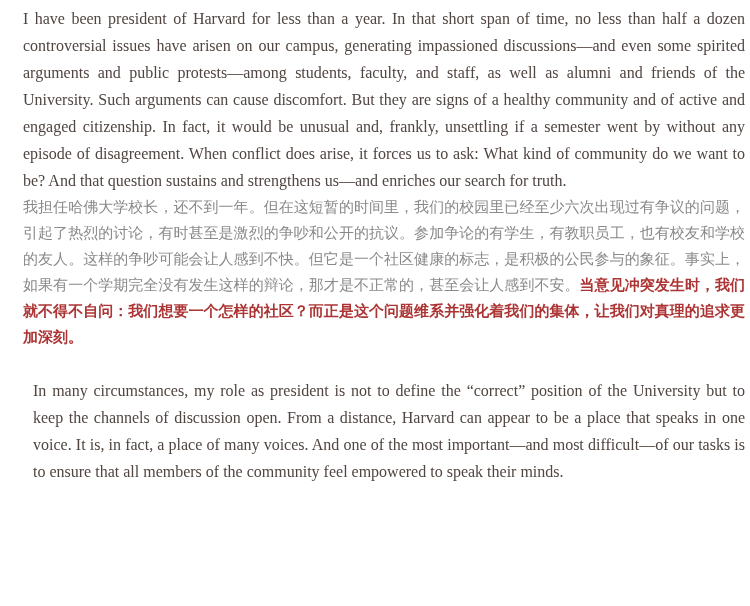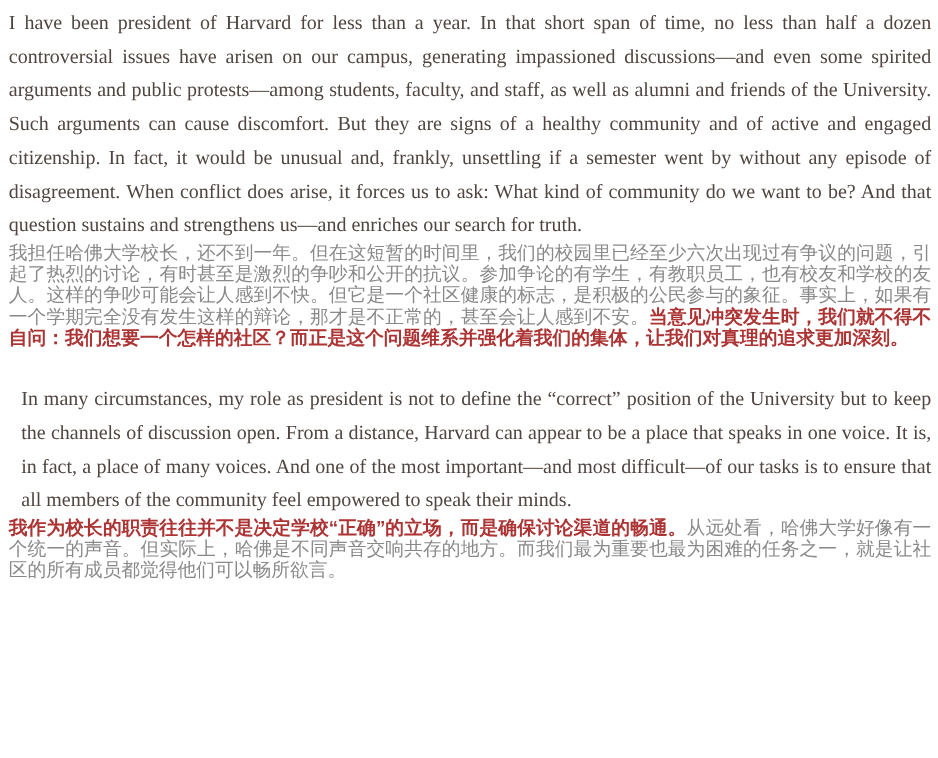--- a/index.html
+++ b/index.html
@@ -4,55 +4,54 @@
 <style>
   html, body {
     margin: 0;
     padding: 0;
     background: var(--background, #ffffff);
   }
   .page {
     width: 750px;
     height: 606px;
     box-sizing: border-box;
-    padding: 5px 5px 0 7px;
+    padding: 5px 5px 0 23px;
     overflow: hidden;
     background: var(--background, #ffffff);
   }
   p {
     margin: 0;
     text-align: justify;
   }
   .en {
     font-family: "Liberation Serif", "DejaVu Serif", serif;
     font-size: 16px;
     line-height: 27px;
     color: var(--english-text-color, #504540);
   }
   .en.second {
     margin-top: 27px;
     margin-left: 10px;
   }
   .zh {
     font-family: "Liberation Sans", "DejaVu Sans", sans-serif;
     font-size: 15px;
-    line-height: 17px;
+    line-height: 26px;
     color: var(--chinese-text-color, #898989);
   }
   .zh .em {
     color: var(--chinese-emphasis-color, #ad3434);
     font-weight: bold;
   }
 </style>
 </head>
 <body>
 
 <div class="page">
 
   <p class="en first">I have been president of Harvard for less than a year. In that short span of time, no less than half a dozen controversial issues have arisen on our campus, generating impassioned discussions—and even some spirited arguments and public protests—among students, faculty, and staff, as well as alumni and friends of the University. Such arguments can cause discomfort. But they are signs of a healthy community and of active and engaged citizenship. In fact, it would be unusual and, frankly, unsettling if a semester went by without any episode of disagreement. When conflict does arise, it forces us to ask: What kind of community do we want to be? And that question sustains and strengthens us—and enriches our search for truth.</p>
 
   <p class="zh"><span>我担任哈佛大学校长，还不到一年。但在这短暂的时间里，我们的校园里已经至少六次出现过有争议的问题，引起了热烈的讨论，有时甚至是激烈的争吵和公开的抗议。参加争论的有学生，有教职员工，也有校友和学校的友人。这样的争吵可能会让人感到不快。但它是一个社区健康的标志，是积极的公民参与的象征。事实上，如果有一个学期完全没有发生这样的辩论，那才是不正常的，甚至会让人感到不安。</span><span class="em">当意见冲突发生时，我们就不得不自问：我们想要一个怎样的社区？而正是这个问题维系并强化着我们的集体，让我们对真理的追求更加深刻。</span></p>
 
   <p class="en second">In many circumstances, my role as president is not to define the “correct” position of the University but to keep the channels of discussion open. From a distance, Harvard can appear to be a place that speaks in one voice. It is, in fact, a place of many voices. And one of the most important—and most difficult—of our tasks is to ensure that all members of the community feel empowered to speak their minds.</p>
 
-  <p class="zh"><span class="em">我作为校长的职责往往并不是决定学校“正确”的立场，而是确保讨论渠道的畅通。</span><span>从远处看，哈佛大学好像有一个统一的声音。但实际上，哈佛是不同声音交响共存的地方。而我们最为重要也最为困难的任务之一，就是让社区的所有成员都觉得他们可以畅所欲言。</span></p>
 
 </div>
 
 </body></html>

